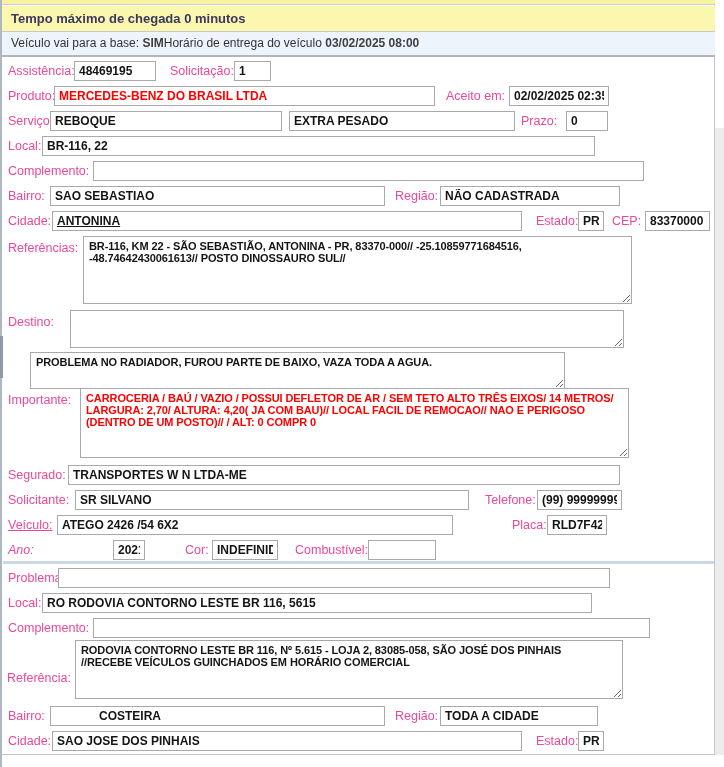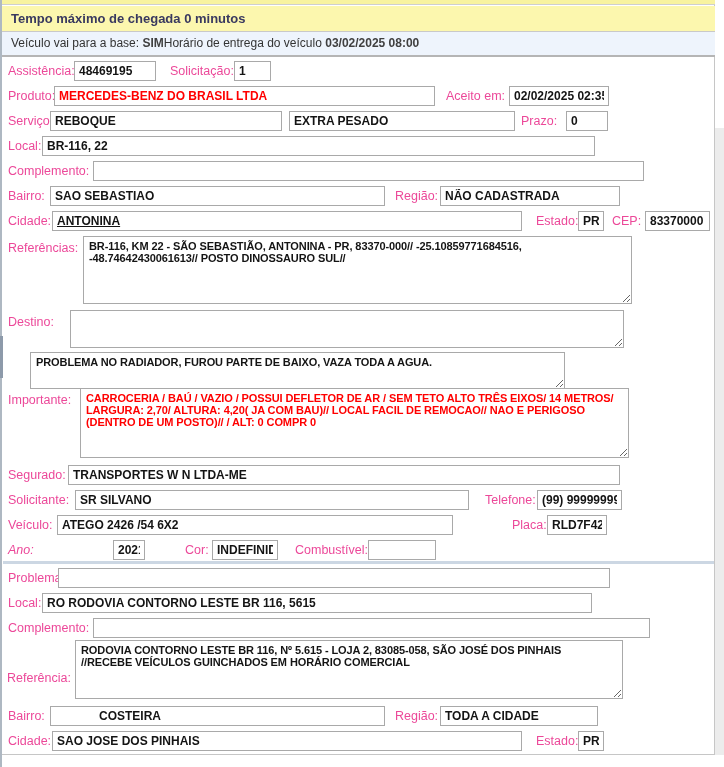--- a/index.html
+++ b/index.html
@@ -104,21 +104,21 @@
 <textarea class="ta red" style="left: 80px; top: 388px; width: 549px; height: 70px;">CARROCERIA / BAÚ / VAZIO / POSSUI DEFLETOR DE AR / SEM TETO ALTO TRÊS EIXOS/ 14 METROS/ LARGURA: 2,70/ ALTURA: 4,20( JA COM BAU)// LOCAL FACIL DE REMOCAO// NAO E PERIGOSO (DENTRO DE UM POSTO)// / ALT: 0 COMPR 0</textarea>
 
 <span class="lbl" style="left:8px;top:465px;">Segurado:</span>
 <input class="inp" style="left: 68px; top: 465px; width: 552px;" value="TRANSPORTES W N LTDA-ME">
 
 <span class="lbl" style="left:8px;top:490px;">Solicitante:</span>
 <input class="inp" style="left: 75px; top: 490px; width: 394px;" value="SR SILVANO">
 <span class="lbl" style="left:485px;top:490px;">Telefone:</span>
 <input class="inp" style="left: 537px; top: 490px; width: 85px;" value="(99) 999999999">
 
-<span class="lbl" style="left:8px;top:515px;">Veículo:</span>
+<span class="lbl" style="left:8px;top:515px;text-decoration:underline;">Veículo:</span>
 <input class="inp" style="left: 57px; top: 515px; width: 396px;" value="ATEGO 2426 /54 6X2">
 <span class="lbl" style="left:512px;top:515px;">Placa:</span>
 <input class="inp" style="left: 547px; top: 515px; width: 60px;" value="RLD7F42">
 
 <span class="lbl" style="left:8px;top:540px;font-style:italic;">Ano:</span>
 <input class="inp" style="left: 113px; top: 540px; width: 32px;" value="2021">
 <span class="lbl" style="left:185px;top:540px;">Cor:</span>
 <input class="inp" style="left: 212px; top: 540px; width: 66px;" value="INDEFINIDA">
 <span class="lbl" style="left:295px;top:540px;">Combustível:</span>
 <input class="inp" style="left: 368px; top: 540px; width: 68px;" value="">

